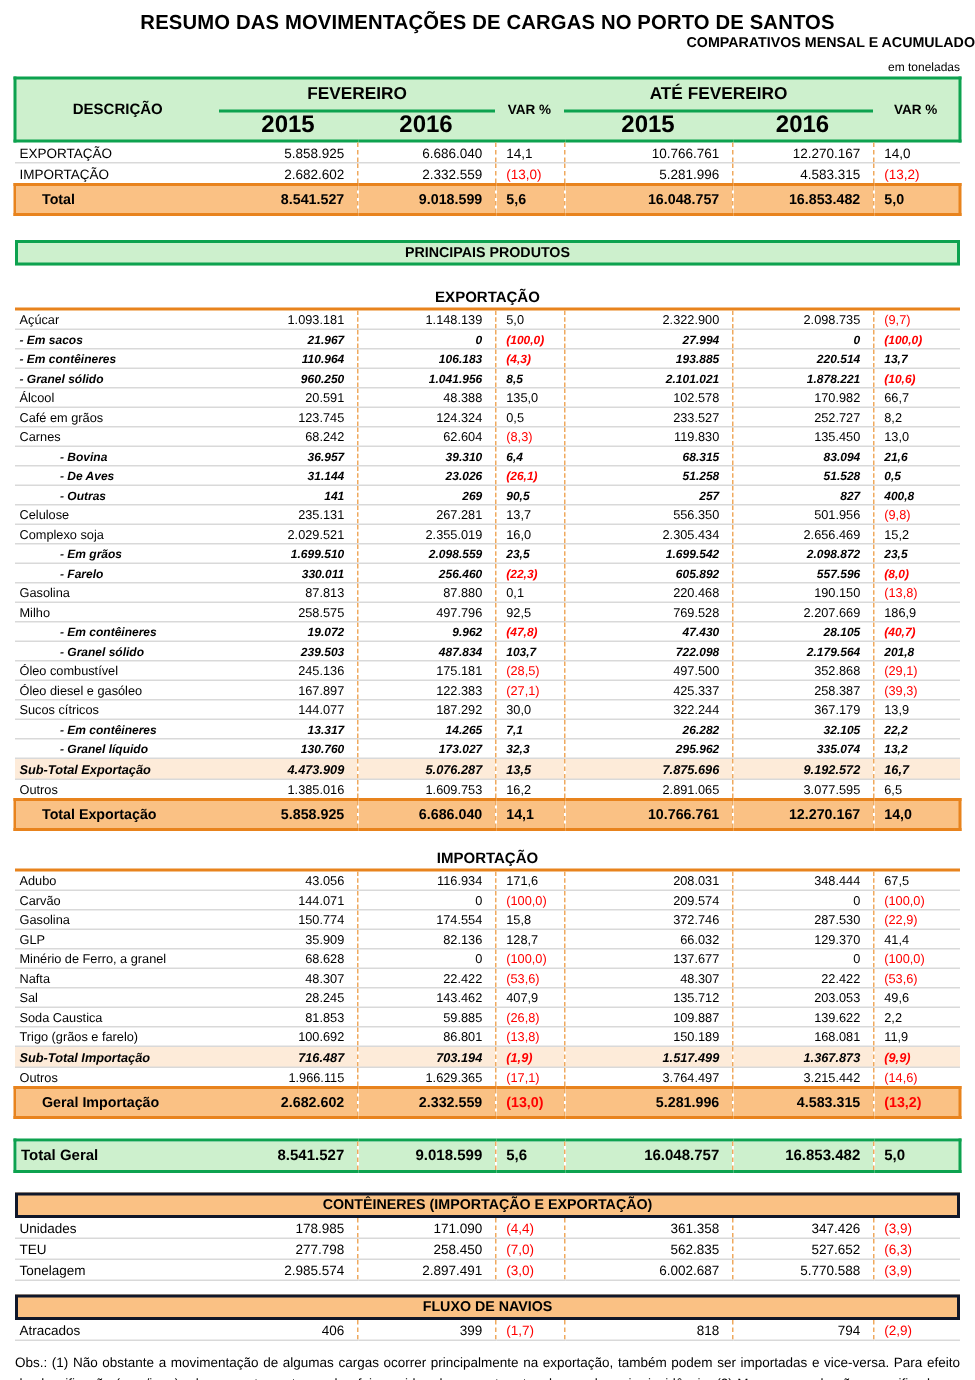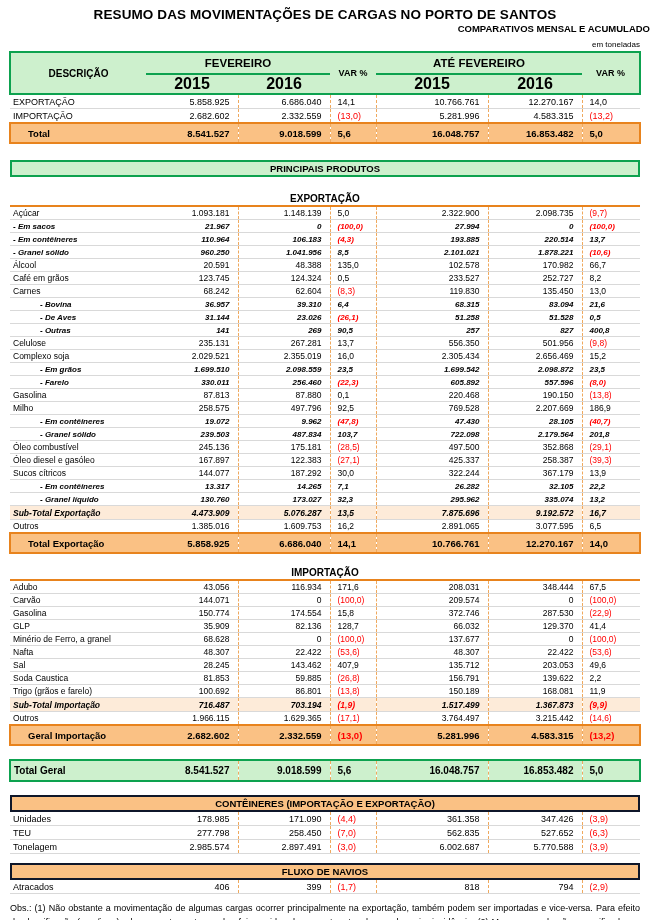--- a/index.html
+++ b/index.html
@@ -449,21 +449,21 @@
           <td class="c-var">407,9</td>
           <td class="c-num">135.712</td>
           <td class="c-num">203.053</td>
           <td class="c-var">49,6</td>
         </tr>
         <tr class="st-n">
           <td class="c-label">Soda Caustica</td>
           <td class="c-num">81.853</td>
           <td class="c-num">59.885</td>
           <td class="c-var neg">(26,8)</td>
-          <td class="c-num">156.791</td>
+          <td class="c-num">109.887</td>
           <td class="c-num">139.622</td>
           <td class="c-var">2,2</td>
         </tr>
         <tr class="st-n">
           <td class="c-label">Trigo (grãos e farelo)</td>
           <td class="c-num">100.692</td>
           <td class="c-num">86.801</td>
           <td class="c-var neg">(13,8)</td>
           <td class="c-num">150.189</td>
           <td class="c-num">168.081</td>

